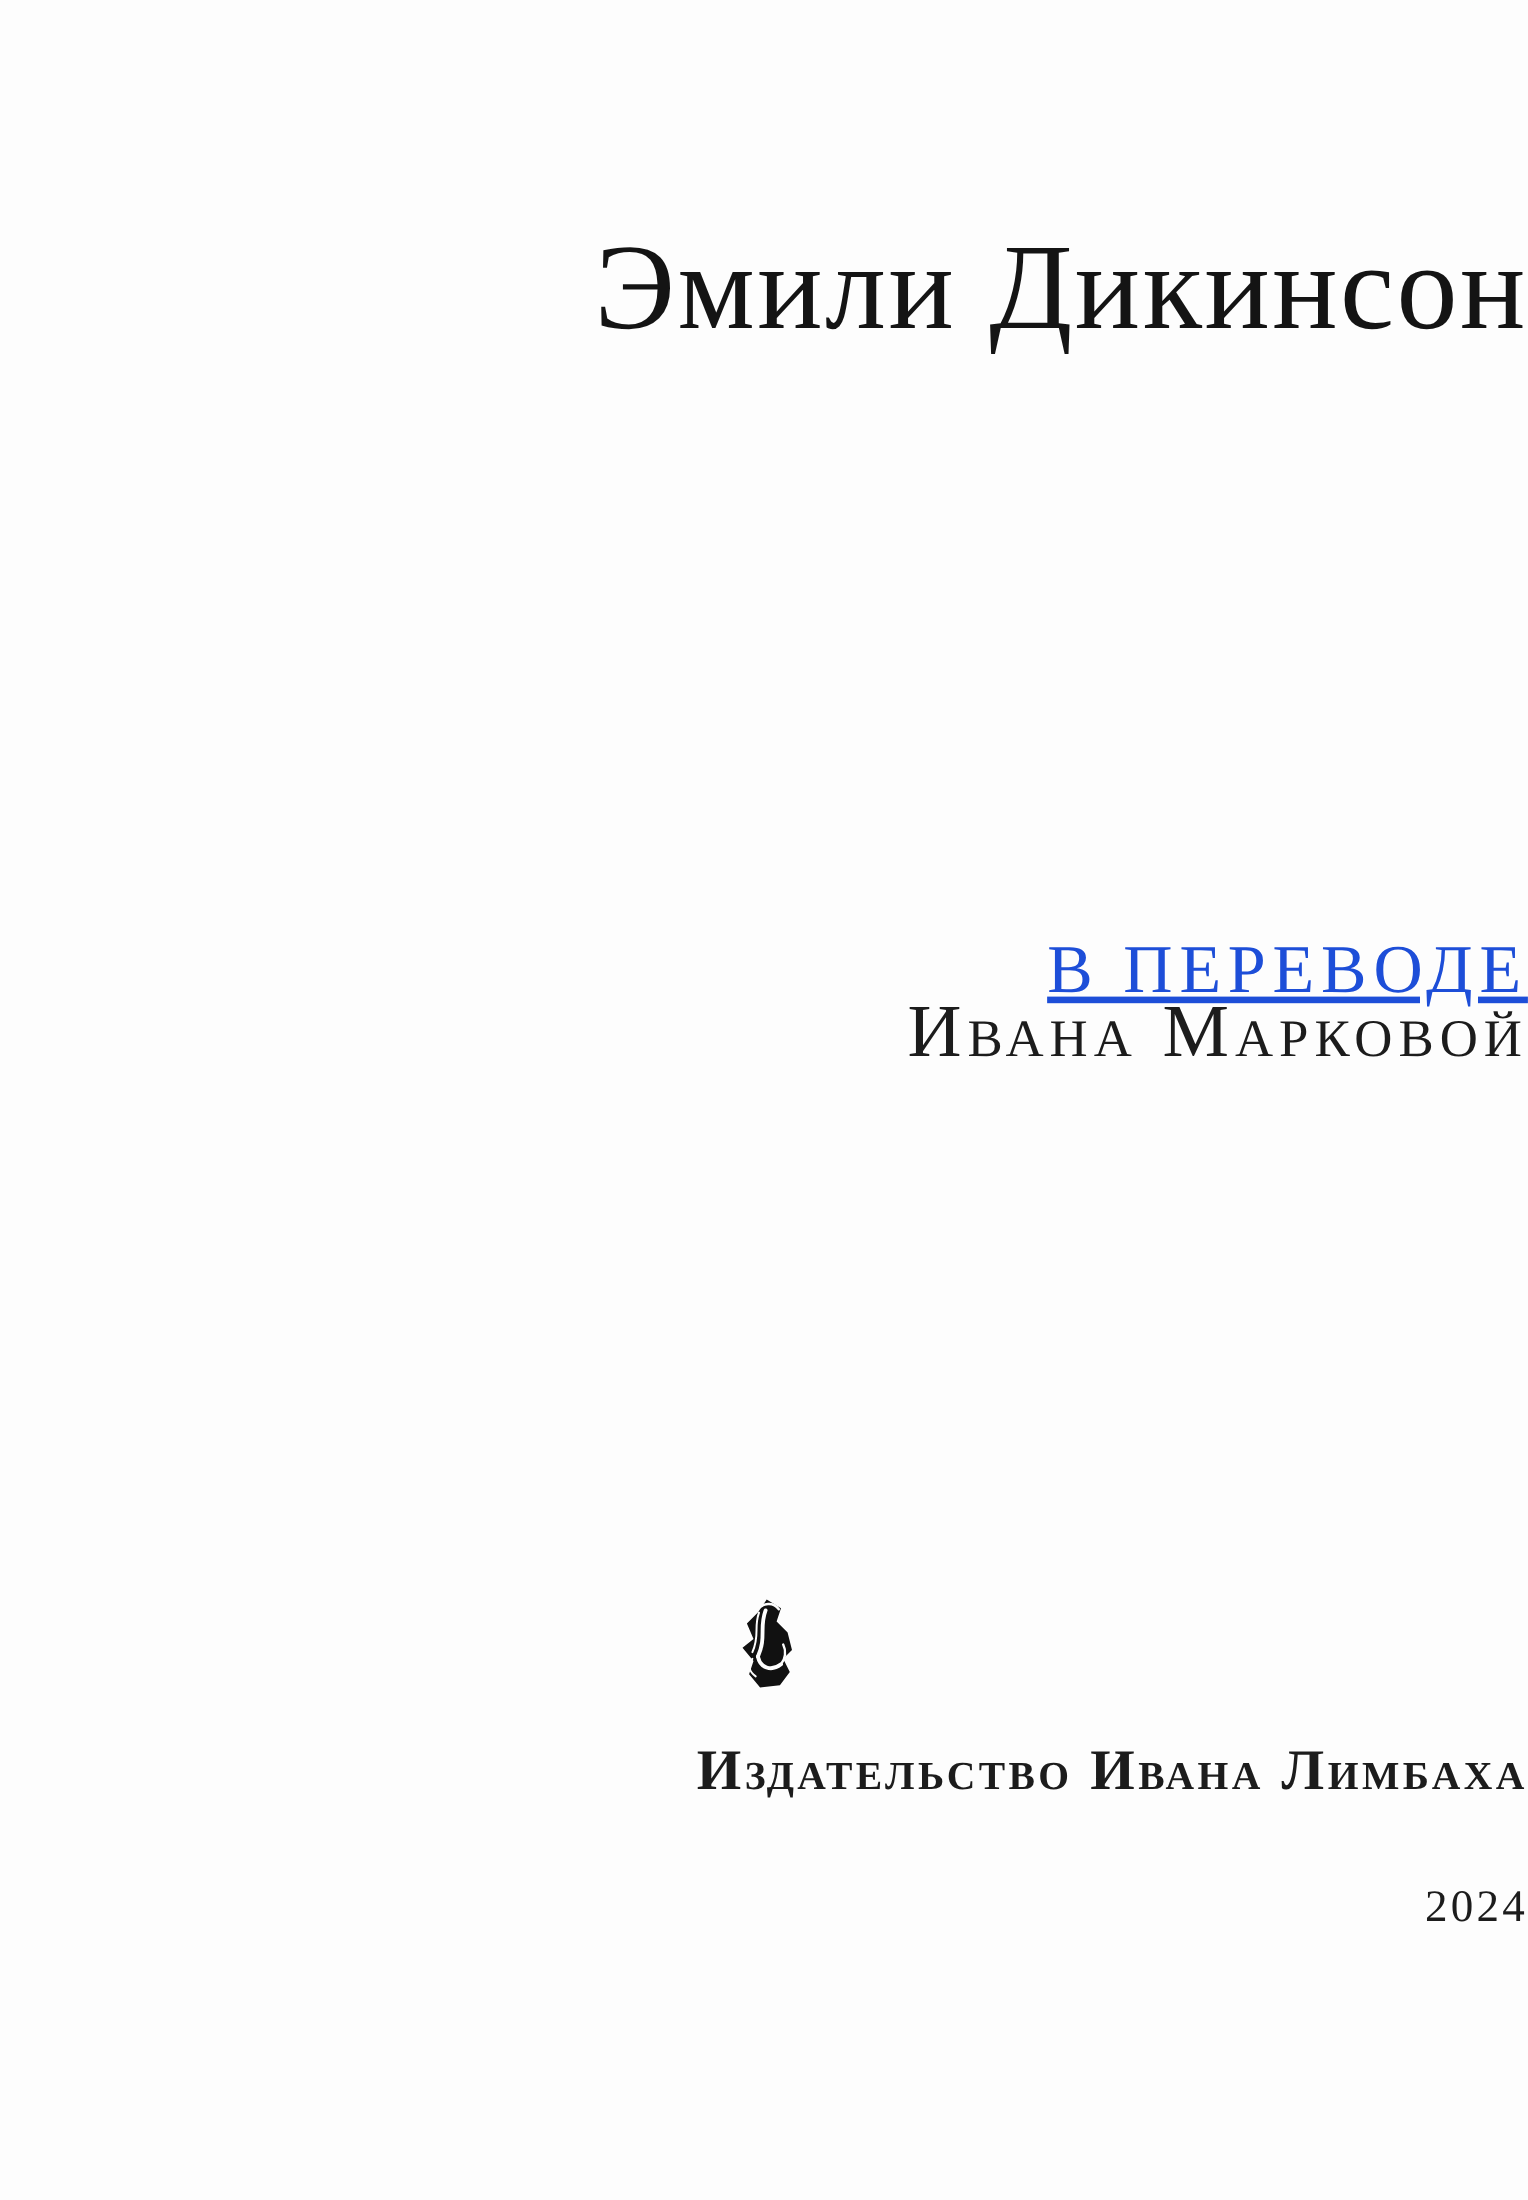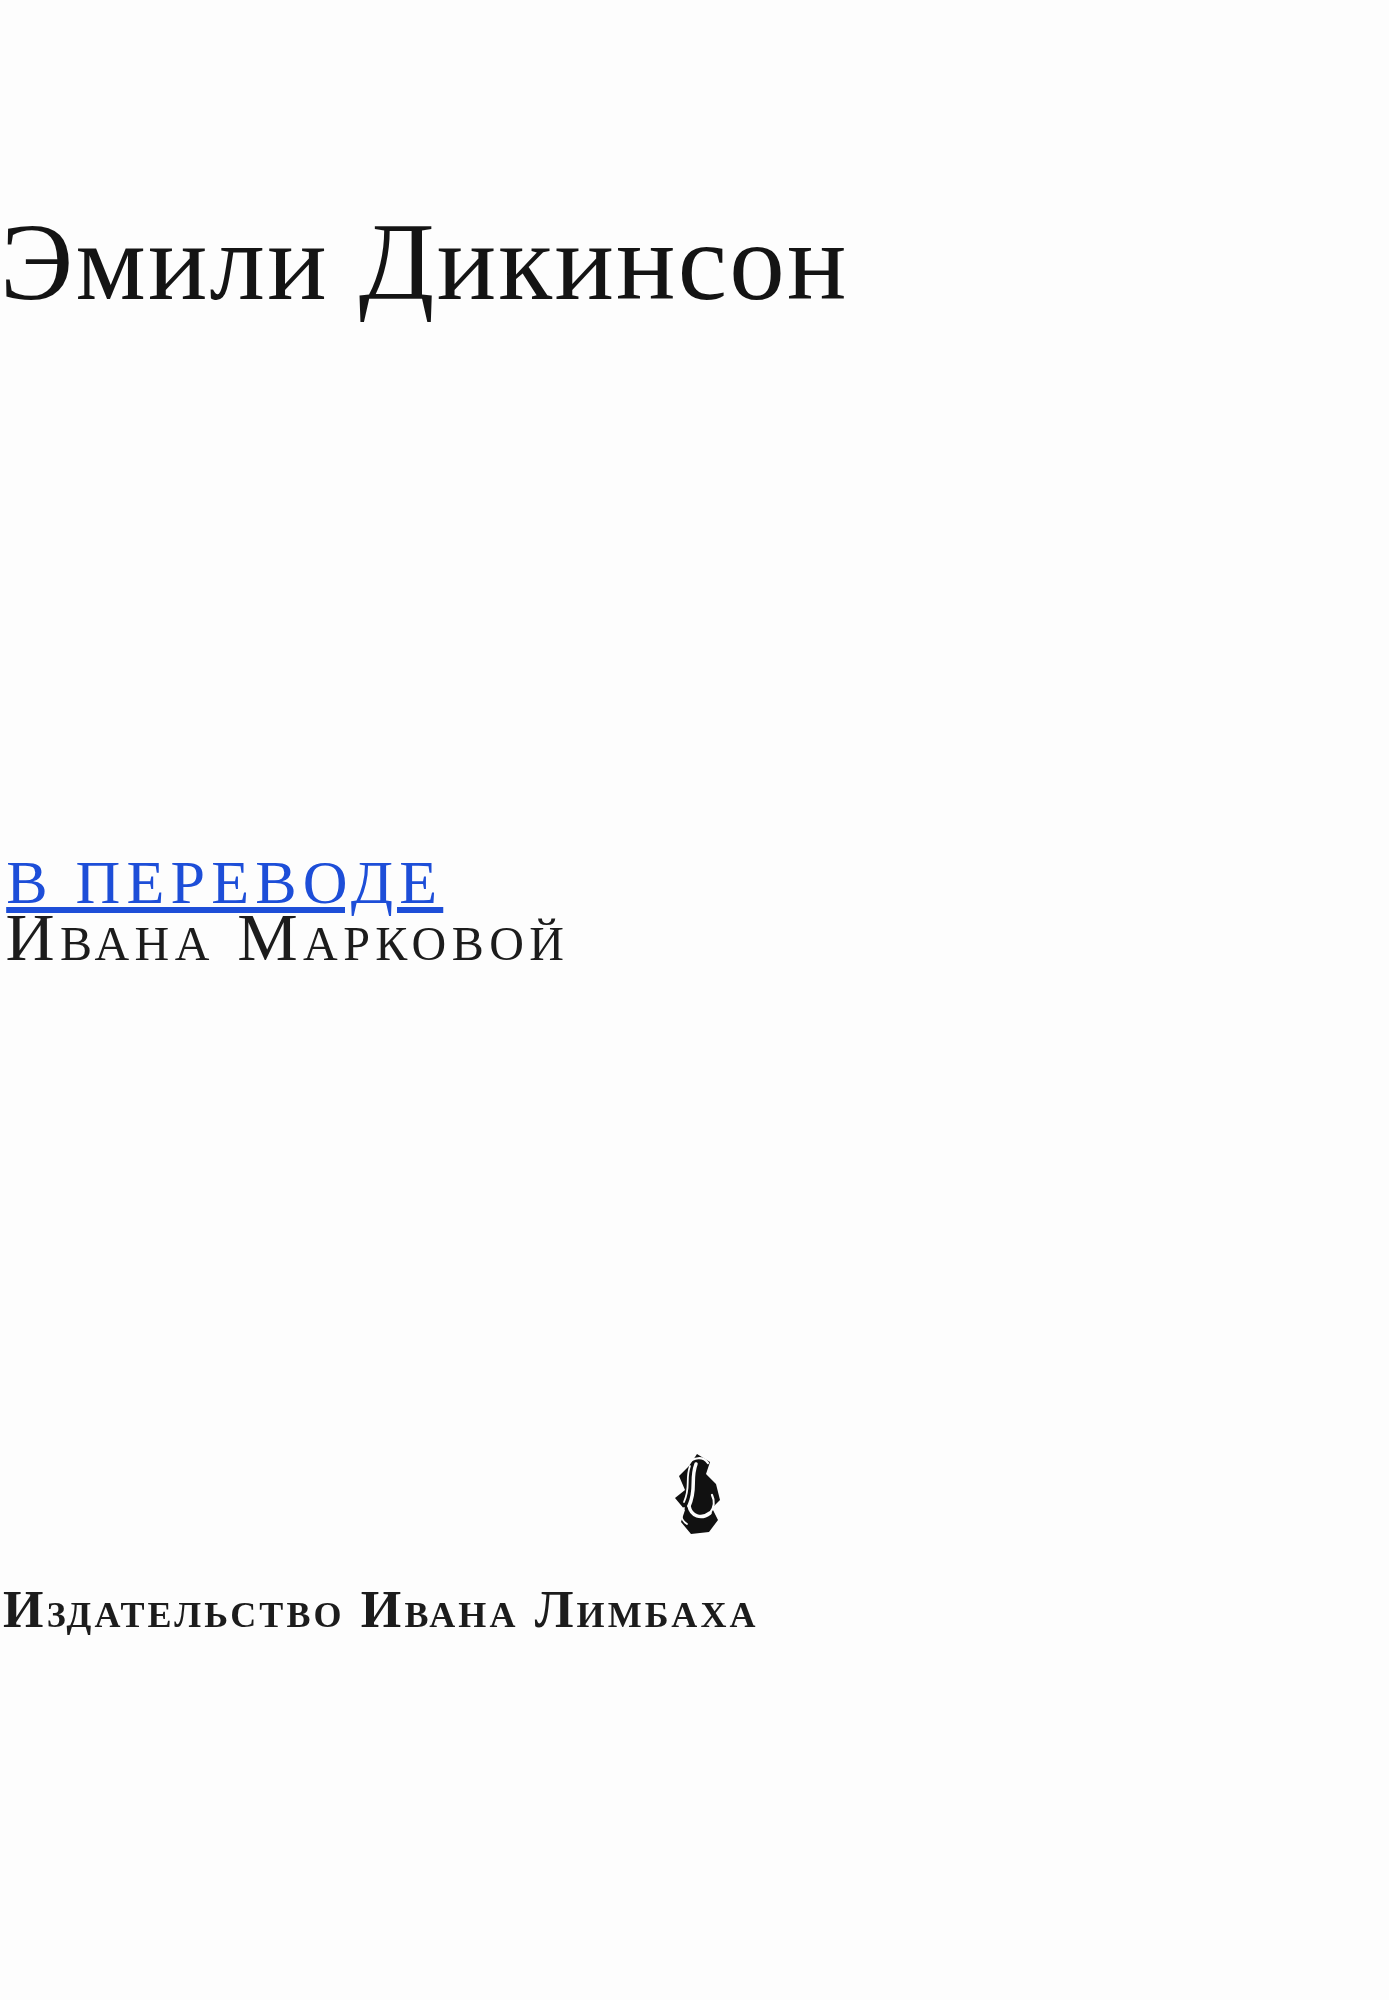--- a/index.html
+++ b/index.html
@@ -14,23 +14,23 @@
     font-family: "Liberation Serif", "DejaVu Serif", serif;
     color: #1a1a1a;
     overflow: hidden;
   }
   .page {
     position: absolute;
     inset: 0;
   }
   .line {
     position: absolute;
-    left: 0;
+    left: 12px;
     right: 0;
-    text-align: left;
+    text-align: right;
     line-height: 1;
     white-space: nowrap;
   }
   .author {
     top: 206px;
     font-size: 111px;
     letter-spacing: 0.02em;
     color: #141414;
   }
   .book-title {
@@ -113,14 +113,15 @@
       <path d="M24,56 C26,66 36,70 45,63" fill="none" stroke="#fdfdfd" stroke-width="3.5" stroke-linecap="round"></path>
       <path d="M45,63 C49,58 50,51 47,45" fill="none" stroke="#fdfdfd" stroke-width="2.2" stroke-linecap="round"></path>
       <path d="M22,14 C29,7 38,6 43,13" fill="none" stroke="#fdfdfd" stroke-width="2.2" stroke-linecap="round"></path>
       <path d="M19,58 C15,64 16,70 22,74" fill="none" stroke="#fdfdfd" stroke-width="1.8" stroke-linecap="round"></path>
     </svg>
   </div>
 
   <div class="line publisher-name">Издательство Ивана Лимбаха</div>
 
 
+  <div class="line publisher-year">2024</div>
 
 </div>
 
 </body></html>

